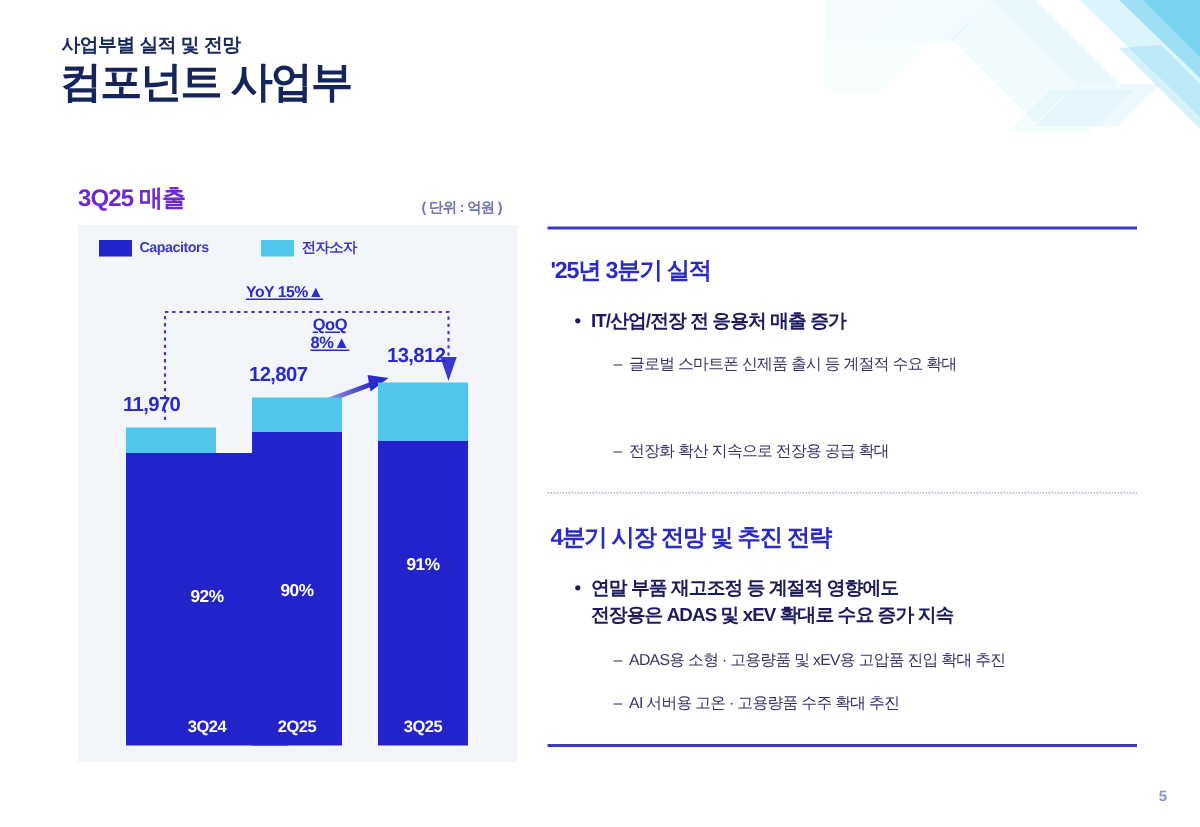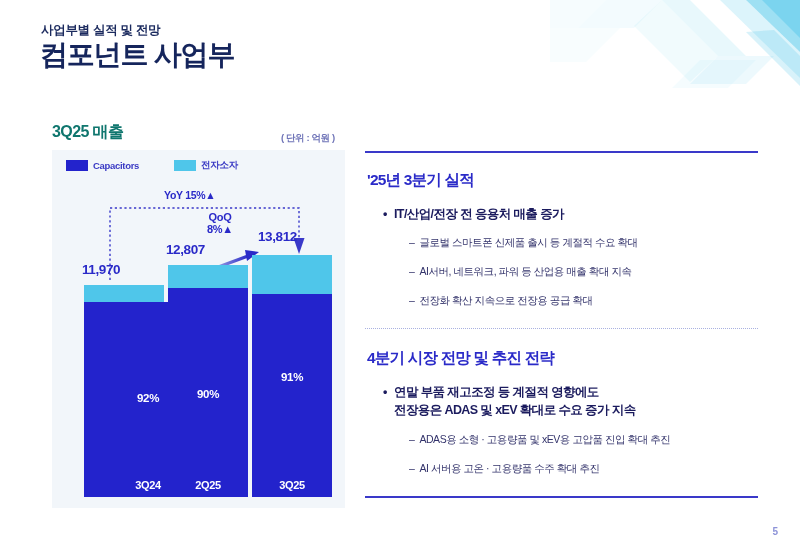--- a/index.html
+++ b/index.html
@@ -22,55 +22,55 @@
   }
   .title{
     position:absolute;left:40px;top:39px;
     font-size:28px;font-weight:bold;color:#15255c;letter-spacing:-1.2px;
     line-height:1.15;
   }
 
   
   .chart-head{
     position:absolute;left:52px;top:122px;
-    font-size:16px;font-weight:bold;color:#0f766e;letter-spacing:-0.6px;
+    font-size:16px;font-weight:bold;color:#6d28d9;letter-spacing:-0.6px;
   }
   .unit{
     position:absolute;left:281px;top:132px;
     font-size:9.5px;color:#6f74b8;letter-spacing:-0.4px;font-weight:bold;
   }
   .card{
     position:absolute;left:52px;top:150px;width:293px;height:358px;
     background:#f2f6fa;
   }
 
   .legend{position:absolute;left:14px;top:9px;display:flex;align-items:center;gap:21px;}
   .legend .sw{width:22px;height:11px;display:inline-block;}
   .legend .lbl{font-size:9.5px;font-weight:bold;color:#3a3ac4;letter-spacing:-0.3px;}
   .legend .grp{display:flex;align-items:center;gap:5px;margin-right:14px;}
 
   .plot{position:absolute;left:0;top:0;width:293px;height:358px;}
 
-  .bar{position:absolute;bottom:11px;width:80px;}
+  .bar{position:absolute;bottom:11px;width:60px;}
   .seg-top{width:100%;background:#4fc6ea;}
   .seg-bot{width:100%;background:#2323cc;position:relative;}
   .pct{
     position:absolute;left:0;right:0;
     color:#ffffff;font-size:11.5px;font-weight:bold;text-align:center;letter-spacing:-0.3px;
   }
   .xlab{
     position:absolute;left:0;right:0;bottom:6px;
     color:#ffffff;font-size:11px;font-weight:bold;text-align:center;letter-spacing:-0.3px;
   }
   .val{
     position:absolute;font-size:13.5px;font-weight:bold;color:#2a2ac8;
     letter-spacing:-0.4px;white-space:nowrap;
   }
 
-  .ann{position:absolute;font-weight:bold;color:#2a2ac8;letter-spacing:-0.3px;white-space:nowrap;}
+  .ann{position:absolute;font-weight:bold;color:#2a2ac8;letter-spacing:-0.3px;white-space:nowrap;text-decoration:underline;}
   .ann.yoy{font-size:10.5px;}
   .ann.qoq{font-size:11px;line-height:1.12;text-align:center;}
 
   
   .rule-top{position:absolute;left:365px;top:151px;width:393px;height:2px;background:#3a39c9;}
   .rule-bot{position:absolute;left:365px;top:496px;width:393px;height:2px;background:#3a39c9;}
   .rule-dot{
     position:absolute;left:365px;top:328px;width:393px;height:0;
     border-top:1px dotted #a9b1e0;
   }
@@ -196,23 +196,20 @@
   <div class="sect-title" style="left:367px;top:170px;">'25년 3분기 실적</div>
 
   <div class="bullet1" style="left:394px;top:205px;">
     <span class="dot">•</span>
     <span>IT/산업/전장 전 응용처 매출 증가</span>
   </div>
 
   <div class="bullet2" style="left:409px;top:236px;">
     <span class="dash">–</span><span>글로벌 스마트폰 신제품 출시 등 계절적 수요 확대</span>
   </div>
-  <div class="bullet2" style="left:409px;top:265px;">
-    <span class="dash">–</span><span>AI서버, 네트워크, 파워 등 산업용 매출 확대 지속</span>
-  </div>
   <div class="bullet2" style="left:409px;top:294px;">
     <span class="dash">–</span><span>전장화 확산 지속으로 전장용 공급 확대</span>
   </div>
 
   <div class="sect-title" style="left:367px;top:348px;">4분기 시장 전망 및 추진 전략</div>
 
   <div class="bullet1" style="left:394px;top:383px;">
     <span class="dot">•</span>
     <span>연말 부품 재고조정 등 계절적 영향에도</span><br>
     <span>전장용은 ADAS 및 xEV 확대로 수요 증가 지속</span>

